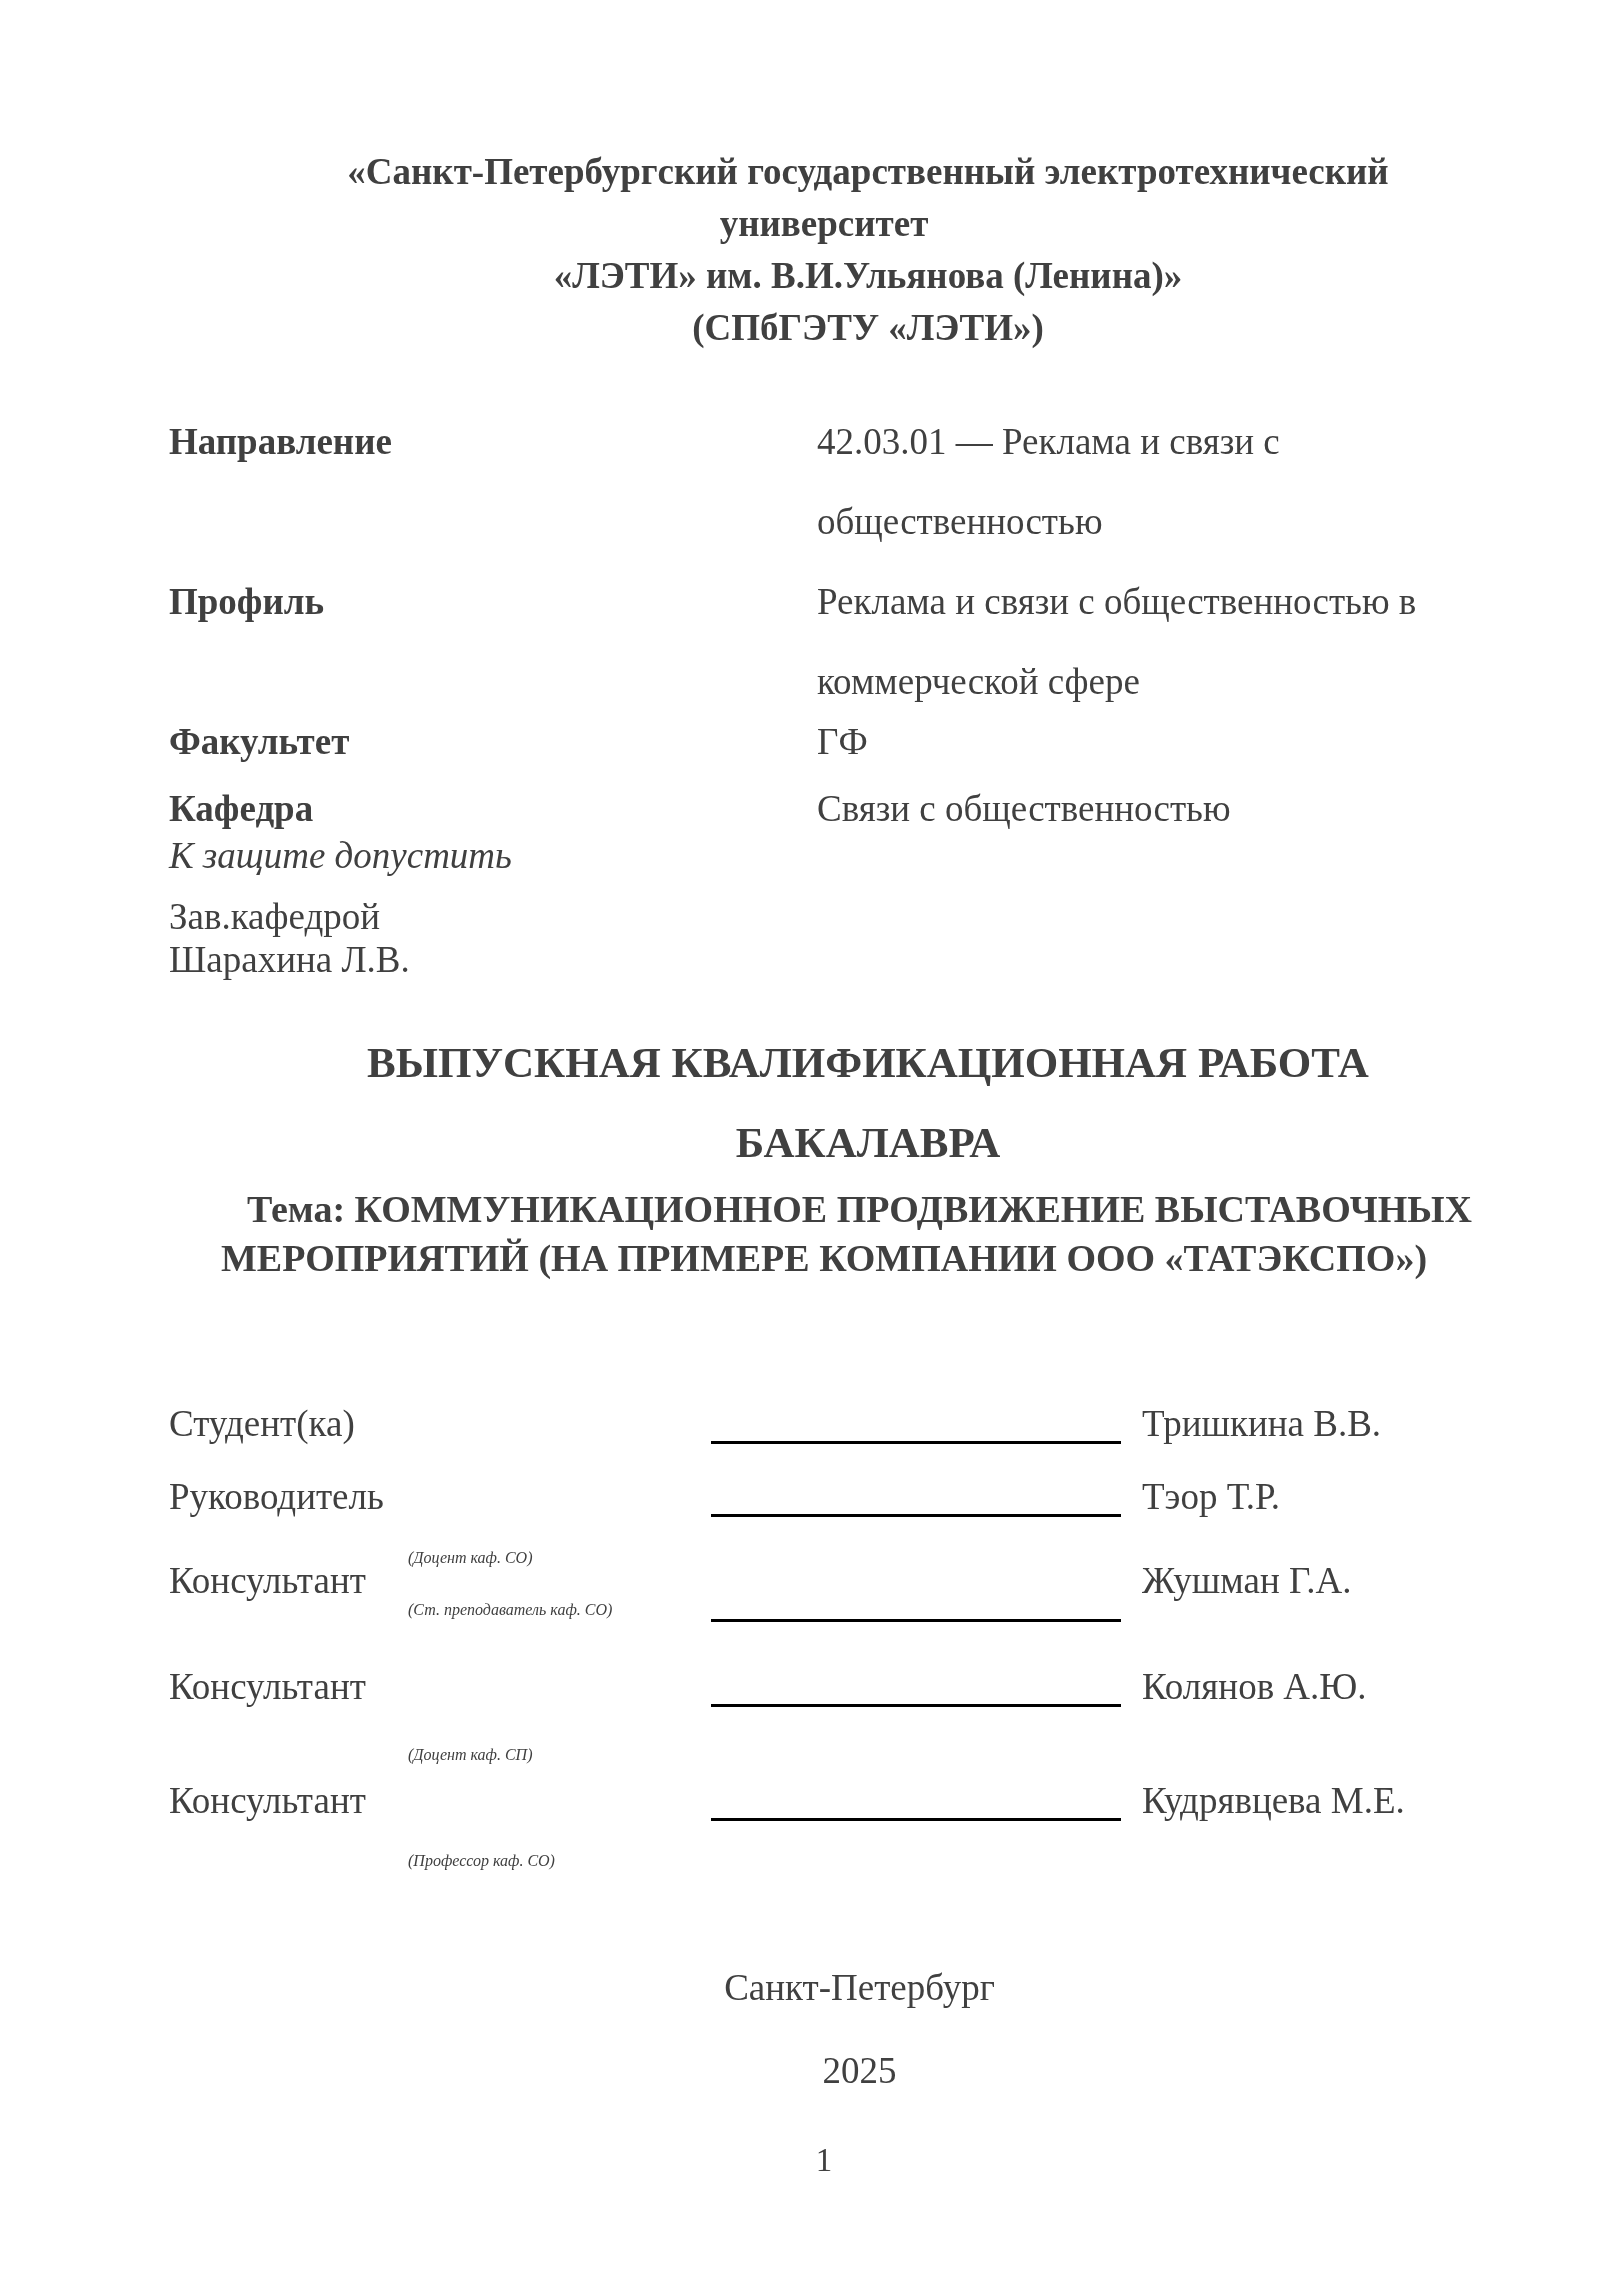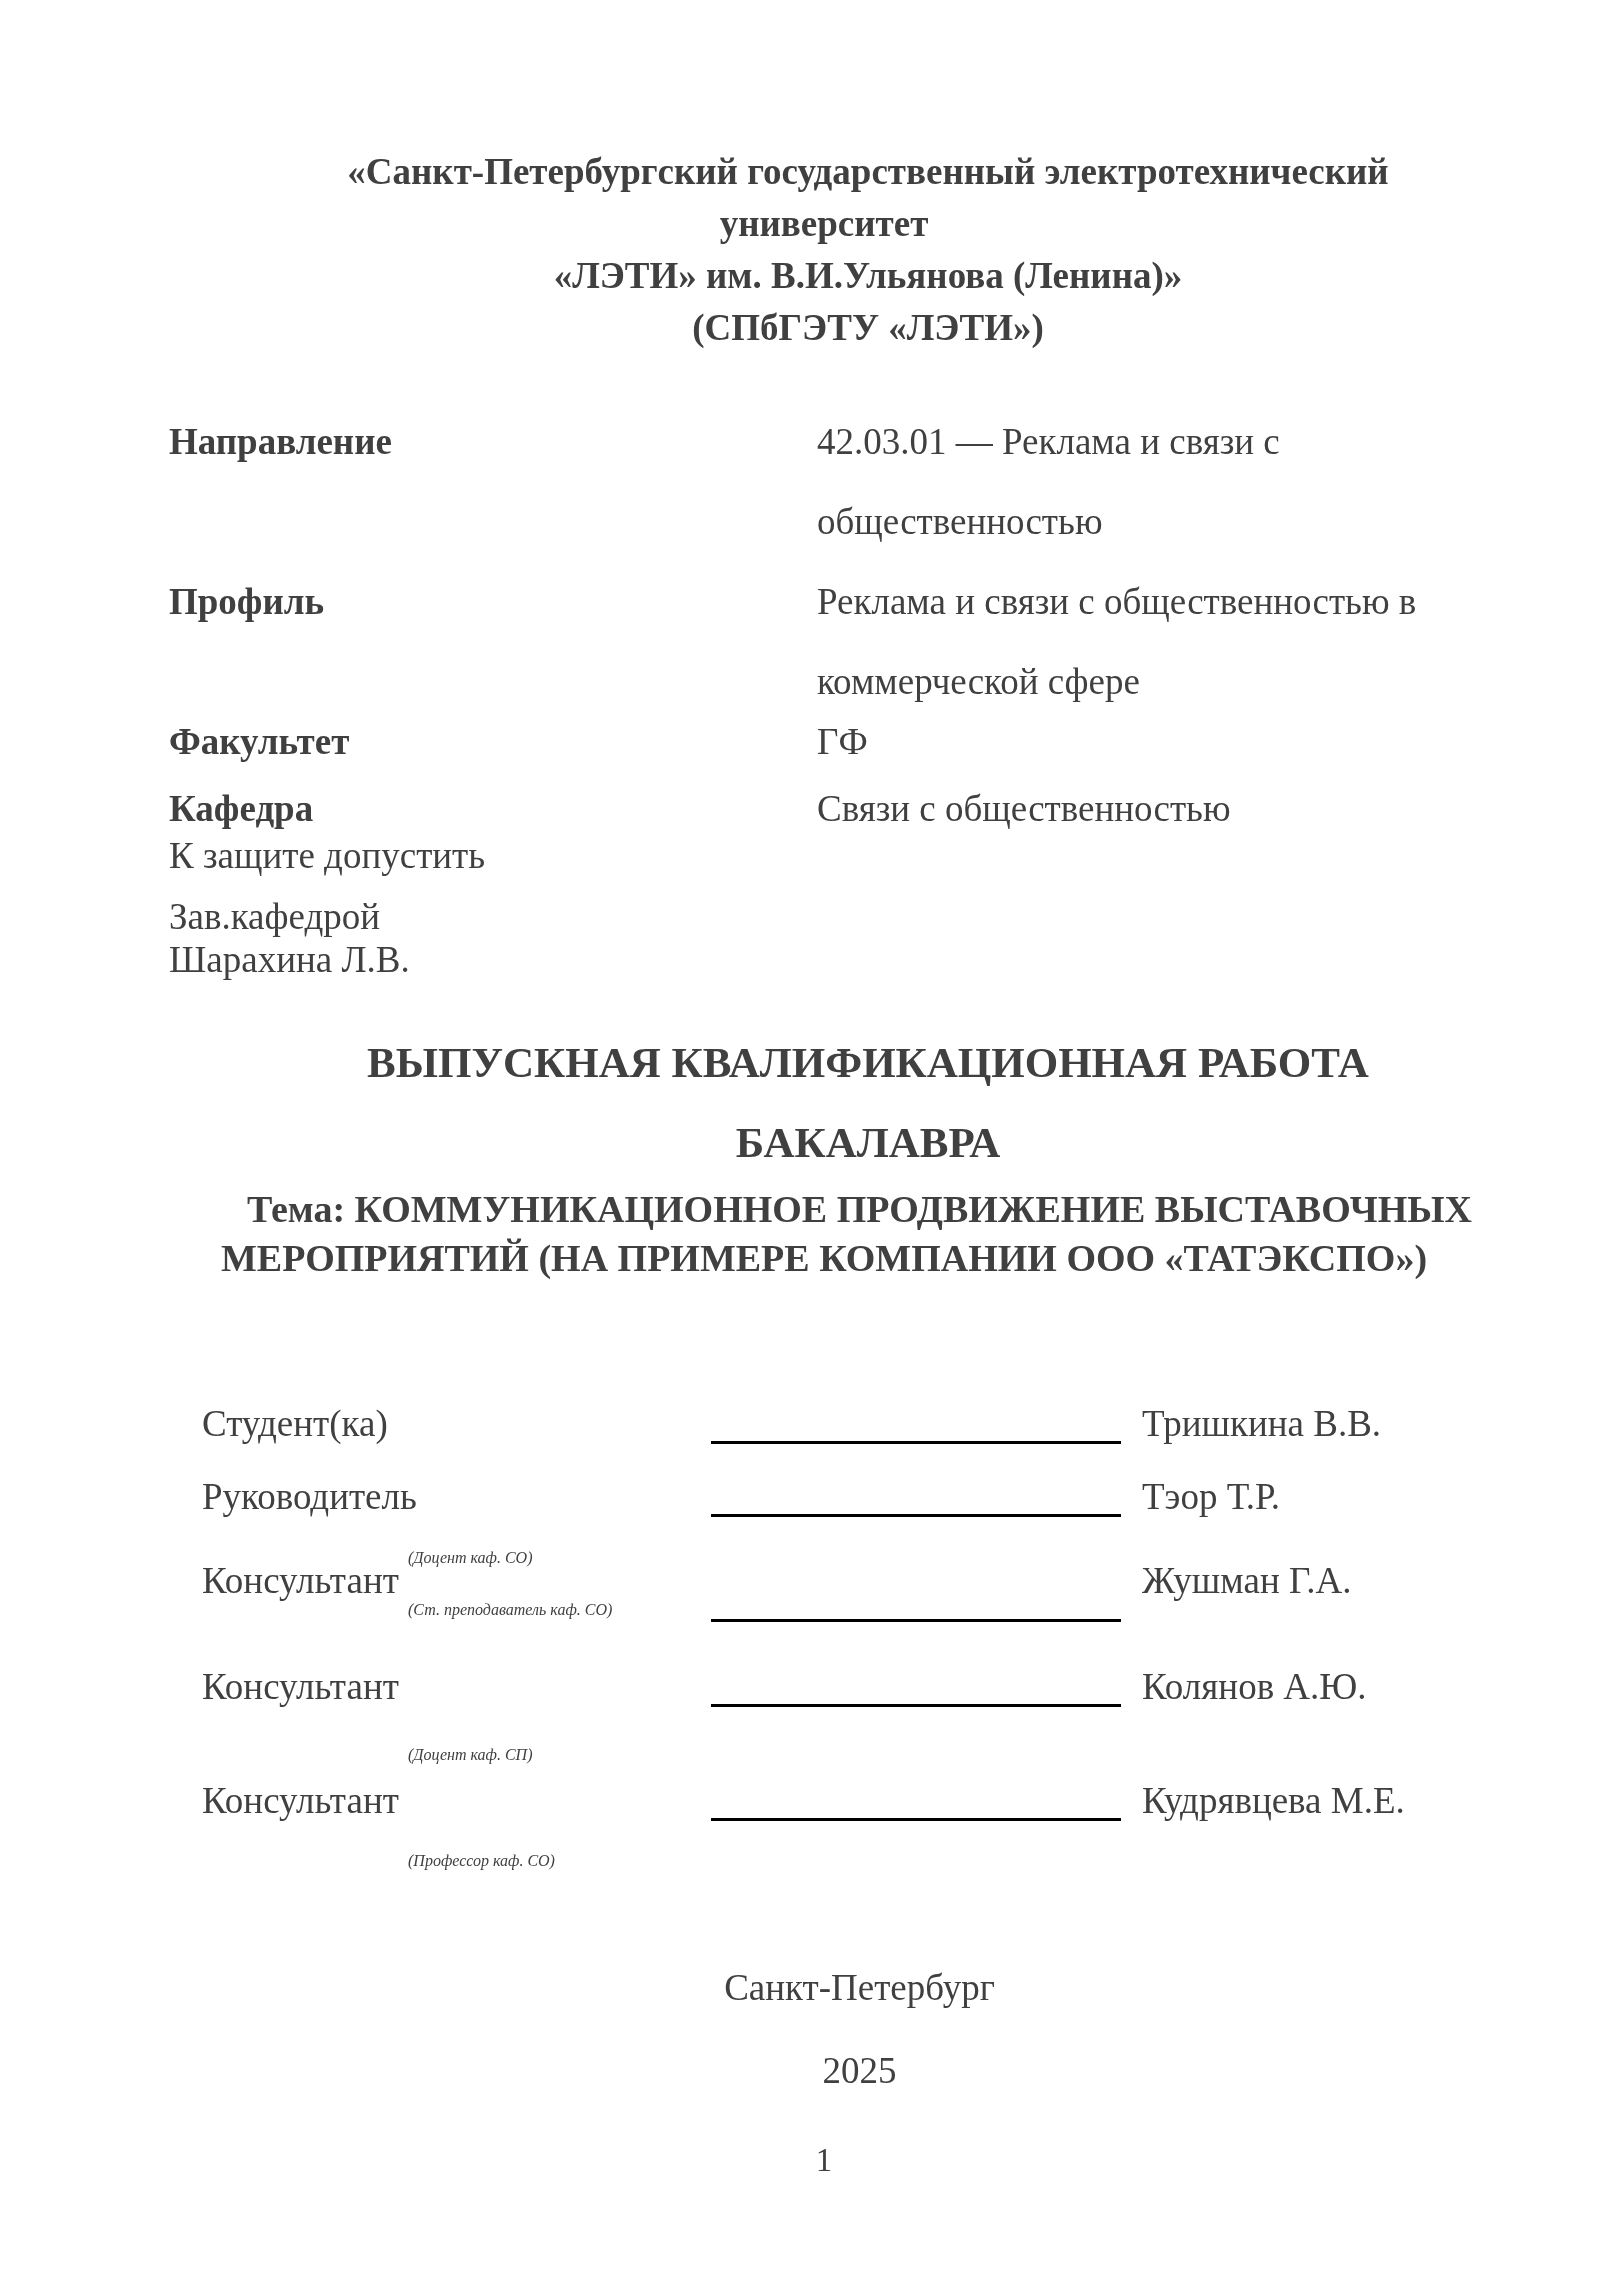--- a/index.html
+++ b/index.html
@@ -32,42 +32,42 @@
   }
   .details-b {
     left: 169px; top: 708px; width: 1310px;
     display: grid; grid-template-columns: 648px 663px;
     font-size: 37px; line-height: 67px;
   }
   .detail-label { font-weight: bold; align-self: start; }
   .detail-value { align-self: start; }
 
   
-  .admission-line { left: 169px; top: 834px; font-size: 37px; }
+  .admission-line { left: 169px; top: 834px; font-size: 37px; font-style: italic; }
   .approve-row {
     left: 169px; top: 895px; width: 1310px;
     display: flex; justify-content: space-between;
     font-size: 37px;
     flex-direction: column;
   }
 
   
   .work-title-1 { left: 169px; top: 1038px; width: 1310px; font-size: 43px; font-weight: bold; text-align: center; text-indent: 88px; }
   .work-title-2 { left: 169px; top: 1118px; width: 1310px; font-size: 43px; font-weight: bold; text-align: center; text-indent: 88px; }
   .work-theme   { left: 169px; top: 1185px; width: 1310px; font-size: 38px; font-weight: bold;
                   text-align: center; line-height: 49px; text-indent: 71px; }
 
   
   .sig-row { left: 169px; width: 1310px; height: 7.9px; font-size: 37px; }
   .sig-row-1 { top: 1402px; }
   .sig-row-2 { top: 1475px; }
   .sig-row-3 { top: 1559px; }
   .sig-row-4 { top: 1665px; }
   .sig-row-5 { top: 1779px; }
-  .sig-role { position: absolute; left: 0; top: 0; white-space: nowrap; margin-left: 33px; }
+  .sig-role { position: absolute; left: 0; top: 0; white-space: nowrap; }
   .sig-name { position: absolute; left: 973px; top: 0; white-space: nowrap; }
   .sig-line { position: absolute; left: 542px; width: 410px; border-bottom: 3.1px solid #000; height: 39px; }
   .sig-row-3 .sig-line { height: 60px; }
   .sig-pos {
     position: absolute; left: 239px;
     font-size: 16px; font-style: italic; line-height: 32px;
     white-space: nowrap;
   }
   .sig-row-2 .sig-pos { top: 67px; }
   .sig-row-3 .sig-pos { top: 35px; width: 236px; white-space: normal; text-align: justify; }

